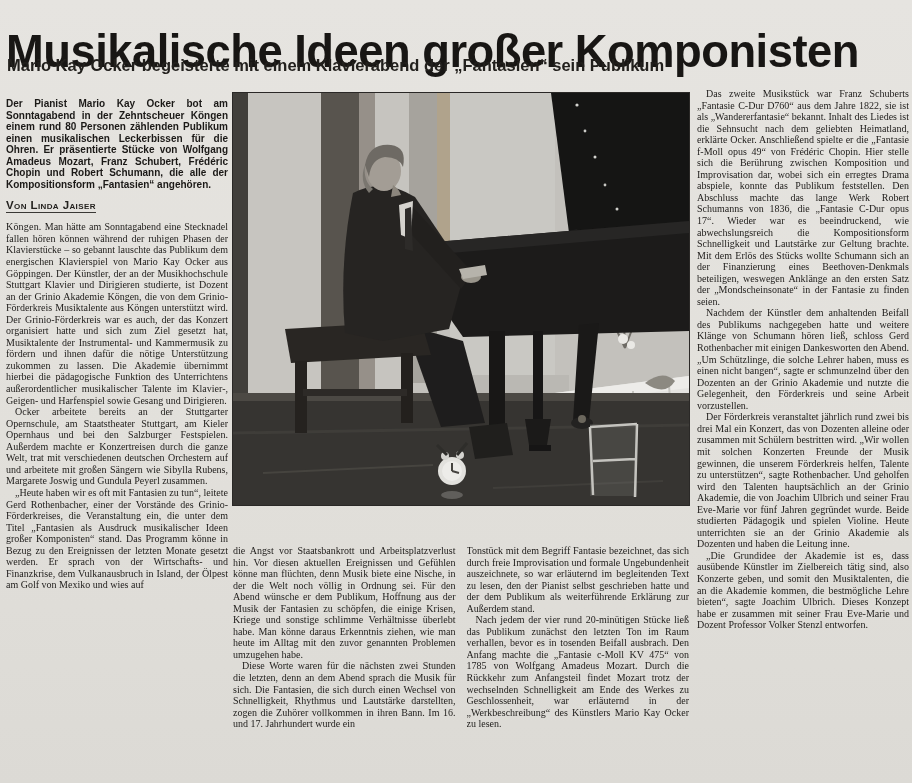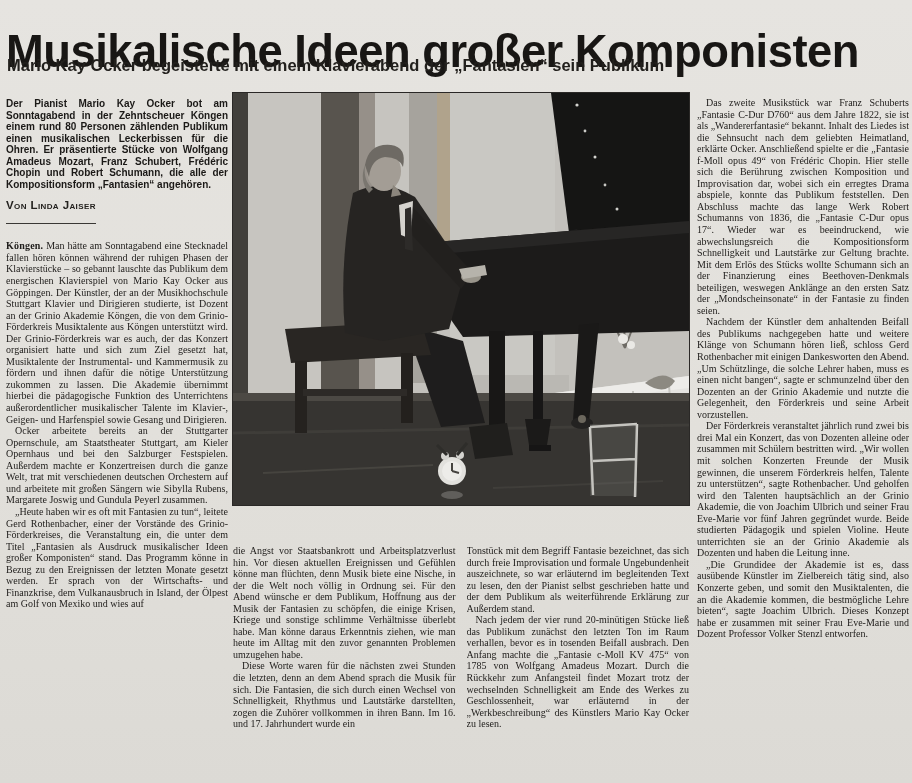--- a/index.html
+++ b/index.html
@@ -38,25 +38,25 @@
     font-family:"Liberation Sans", sans-serif;
     font-weight:700;font-size:12.3px;line-height:16.6px;
     color:#1b1917;margin:0;text-align:justify;
   }
   .byline{
     display:inline-block;
     font-family:"Liberation Sans", sans-serif;
     font-weight:700;font-variant:small-caps;
     font-size:11.5px;letter-spacing:0.4px;color:#24221f;
     border-bottom:1.2px solid #3a3835;
-    padding-bottom:12px;margin:9px 0 16px 0;
-  }
-  .dateline{font-weight:700;letter-spacing:0.2px;}
+    padding-bottom:1px;margin:9px 0 8px 0;
+  }
+  .dateline{font-weight:400;letter-spacing:0.2px;}
   #col1{left:6px;top:98px;width:222px;height:682px;}
-  #col4{left:697px;top:97px;width:212px;height:683px;}
+  #col4{left:697px;top:88px;width:212px;height:683px;}
   .midcols{position:absolute;left:233px;top:545px;width:456px;height:236px;display:flex;gap:11px;}
   .midcols .mc{width:223px;height:236px;overflow:hidden;}
   
   .photo-frame{
     position:absolute;left:233px;top:93px;width:456px;height:412px;
     outline:1px solid #2a2826;background:#b9b7b2;
   }
   .photo-frame svg{display:block;}
   .caption-row{
     position:absolute;left:236px;top:514px;width:452px;

